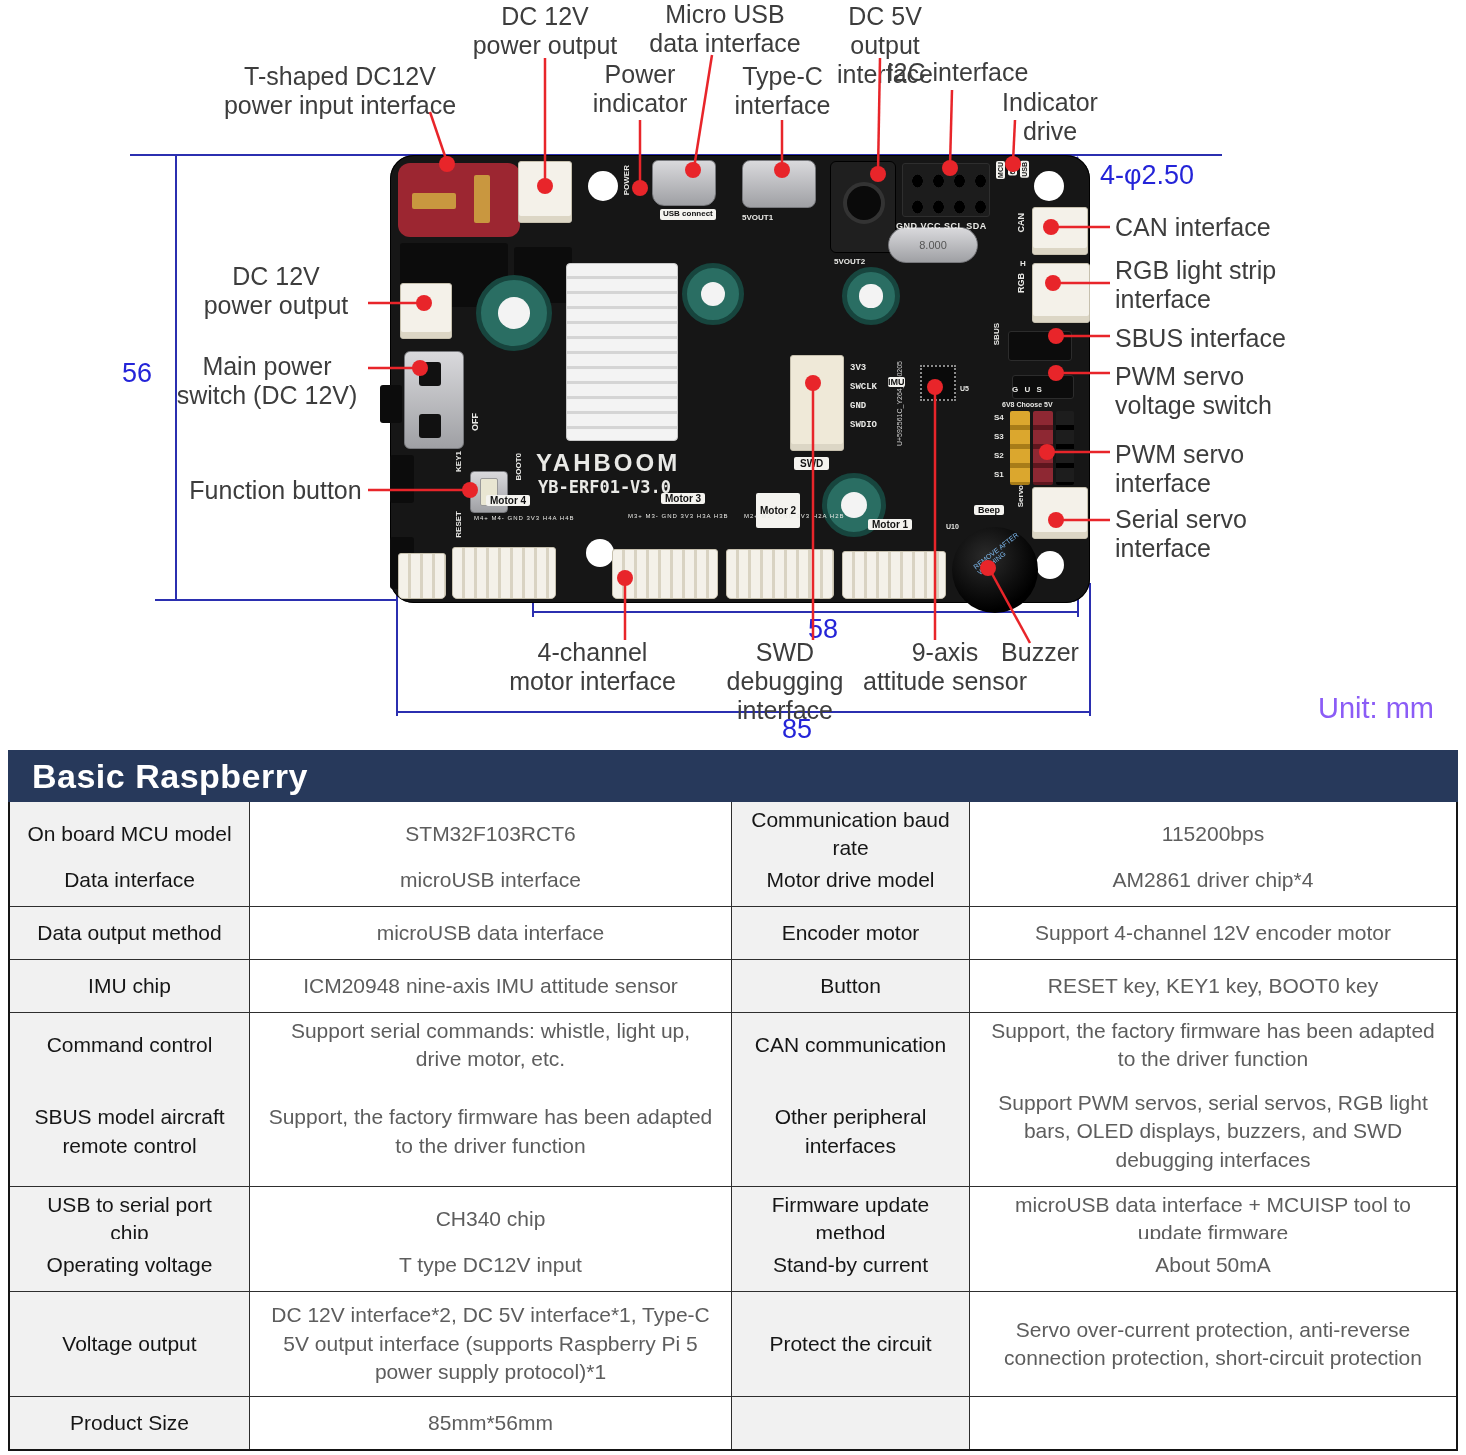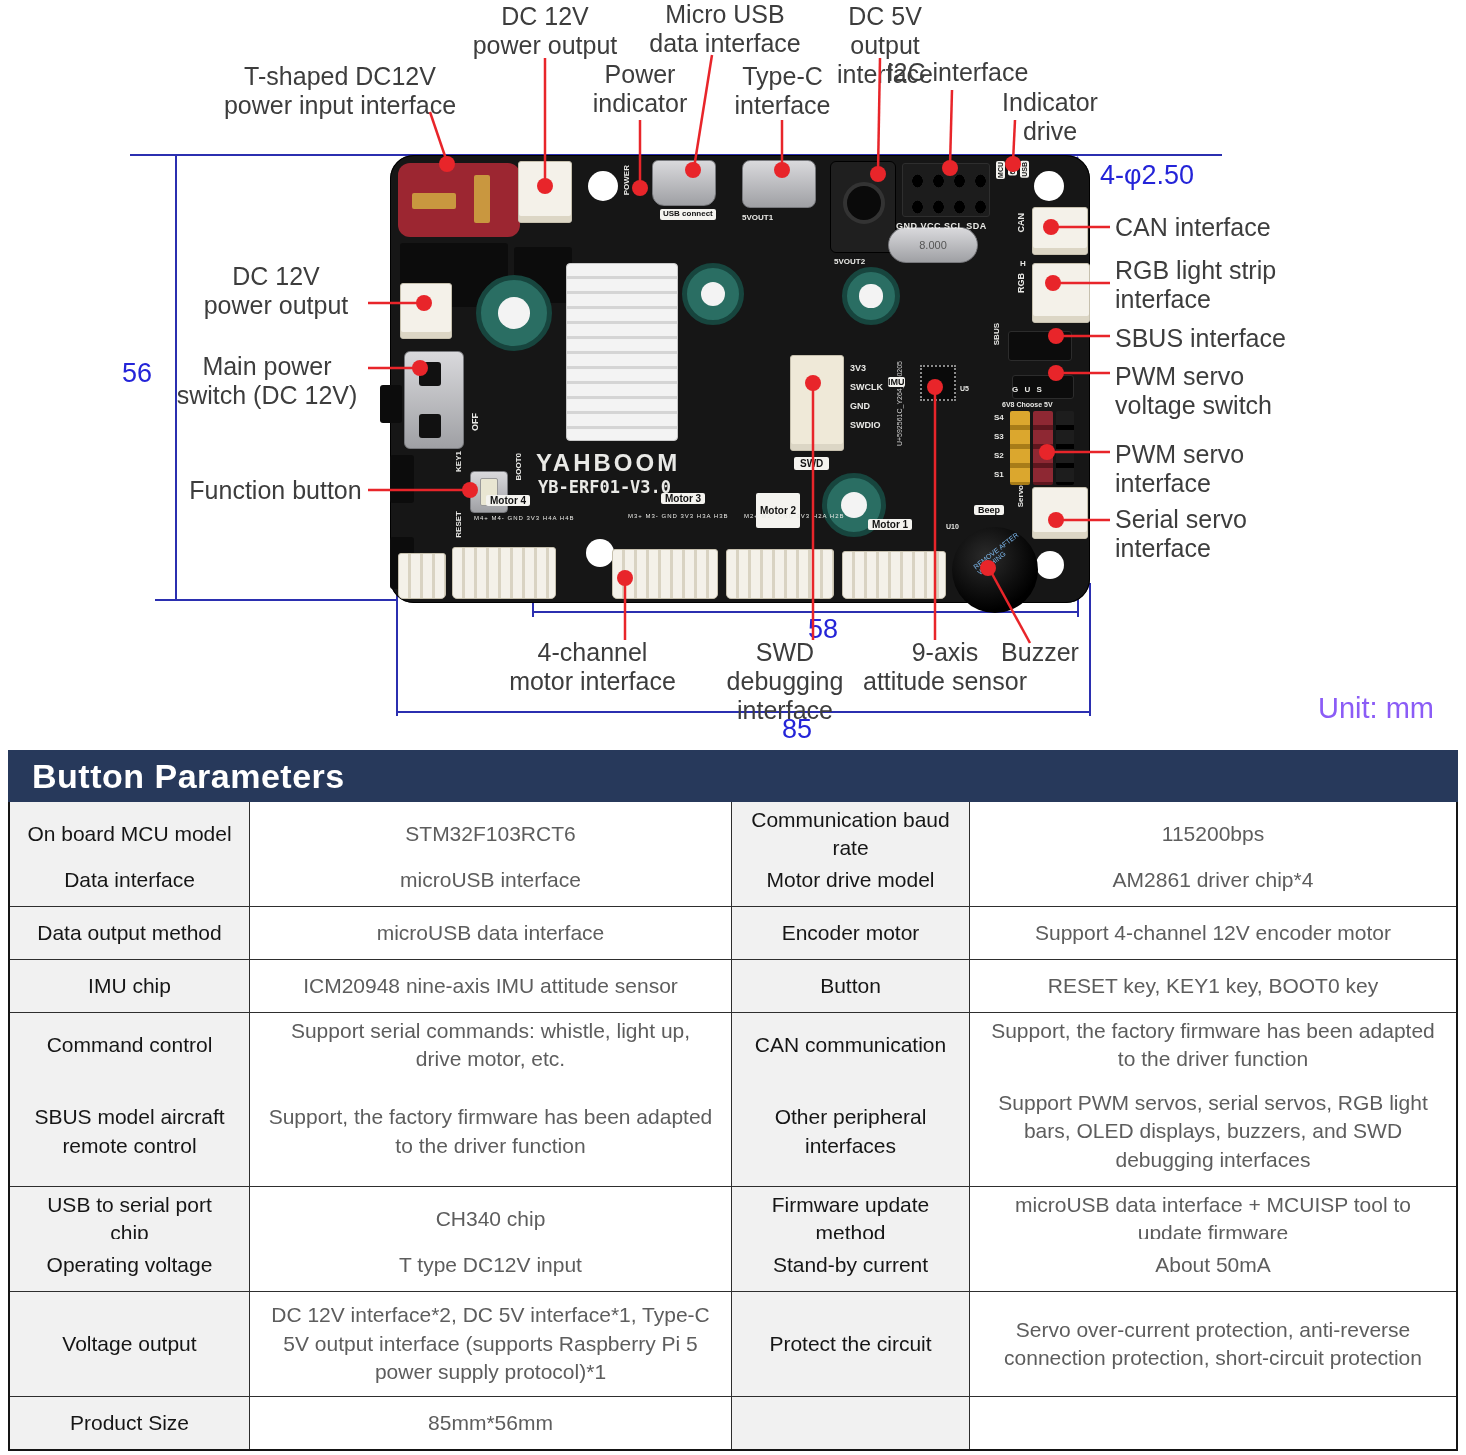--- a/index.html
+++ b/index.html
@@ -148,21 +148,21 @@
       <div class="blk" style="left:-10px;top:230px;width:22px;height:38px;"></div>
       <div class="silk vtext" style="left:80px;top:258px;font-size:9px;">OFF</div>
       <div class="silk vtext" style="left:64px;top:296px;font-size:8px;">KEY1</div>
       <div class="silk vtext" style="left:124px;top:298px;font-size:8px;">BOOT0</div>
       <div class="silk vtext" style="left:64px;top:356px;font-size:8px;">RESET</div>
       <div class="metal" style="left:80px;top:316px;width:38px;height:42px;border-radius:4px;">
         <div style="left:9px;top:6px;width:18px;height:28px;background:#e9e6d2;border:1px solid #999;border-radius:2px;"></div>
       </div>
 
       <div class="jst" style="left:400px;top:200px;width:54px;height:96px;background:#efe9d8;"></div>
-      <div class="silk" style="left:460px;top:204px;font-size:9px;line-height:2.1;">3V3
+      <div class="silk" style="left:460px;top:204px;font-size:9px;line-height:2.1;font-family:Liberation Mono, monospace;">3V3
 SWCLK
 GND
 SWDIO</div>
       <div class="silkbox" style="left:404px;top:302px;font-size:10px;padding:1px 6px;">SWD</div>
       <div class="silk vtext" style="left:506px;top:206px;font-size:7px;font-weight:normal;color:#cfcfcf;">U+592561C_Y264_240205</div>
       <div style="left:530px;top:210px;width:36px;height:36px;background:#0a0a0a;border:2px dotted #8a8a8a;"></div>
       <div class="silkbox" style="left:498px;top:222px;font-size:9px;padding:0 0;">IMU</div>
       <div class="silk" style="left:570px;top:230px;font-size:7px;">U5</div>
 
       <div class="silk" style="left:146px;top:294px;font-size:24px;letter-spacing:3px;">YAHBOOM</div>
@@ -277,21 +277,21 @@
 
     <div class="dim" style="left:122px;top:358px;">56</div>
     <div class="dim" style="left:808px;top:614px;">58</div>
     <div class="dim" style="left:760px;top:714px;margin-left:22px;">85</div>
     <div class="dim" style="left:1100px;top:160px;">4-φ2.50</div>
     <div class="unit" style="left:1318px;top:692px;">Unit: mm</div>
   </div>
 
   <div class="params">
     <div class="params-header">
-      <span>Button Parameters</span>
+      <span>Basic Raspberry</span>
     </div>
     <div class="ptable">
       <div class="t-row" style="height:53px;">
         <div class="cell lab">On board MCU model</div>
         <div class="cell val">STM32F103RCT6</div>
         <div class="cell lab">Communication baud rate</div>
         <div class="cell val">115200bps</div>
       </div>
       <div class="t-row" style="height:52px;">
         <div class="cell lab">Data interface</div>

